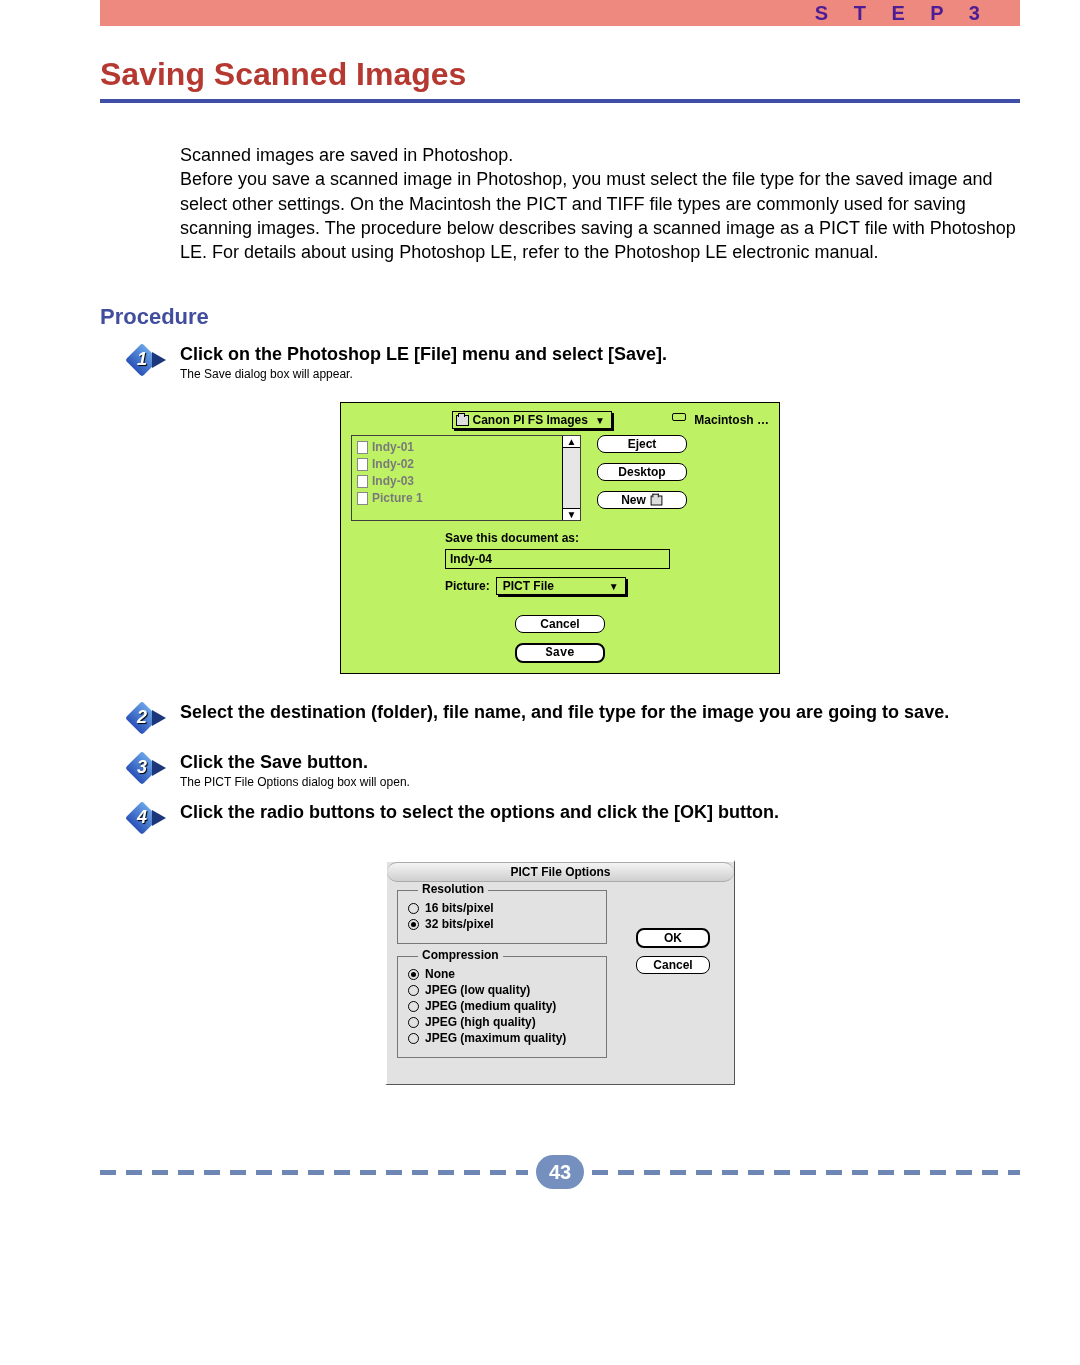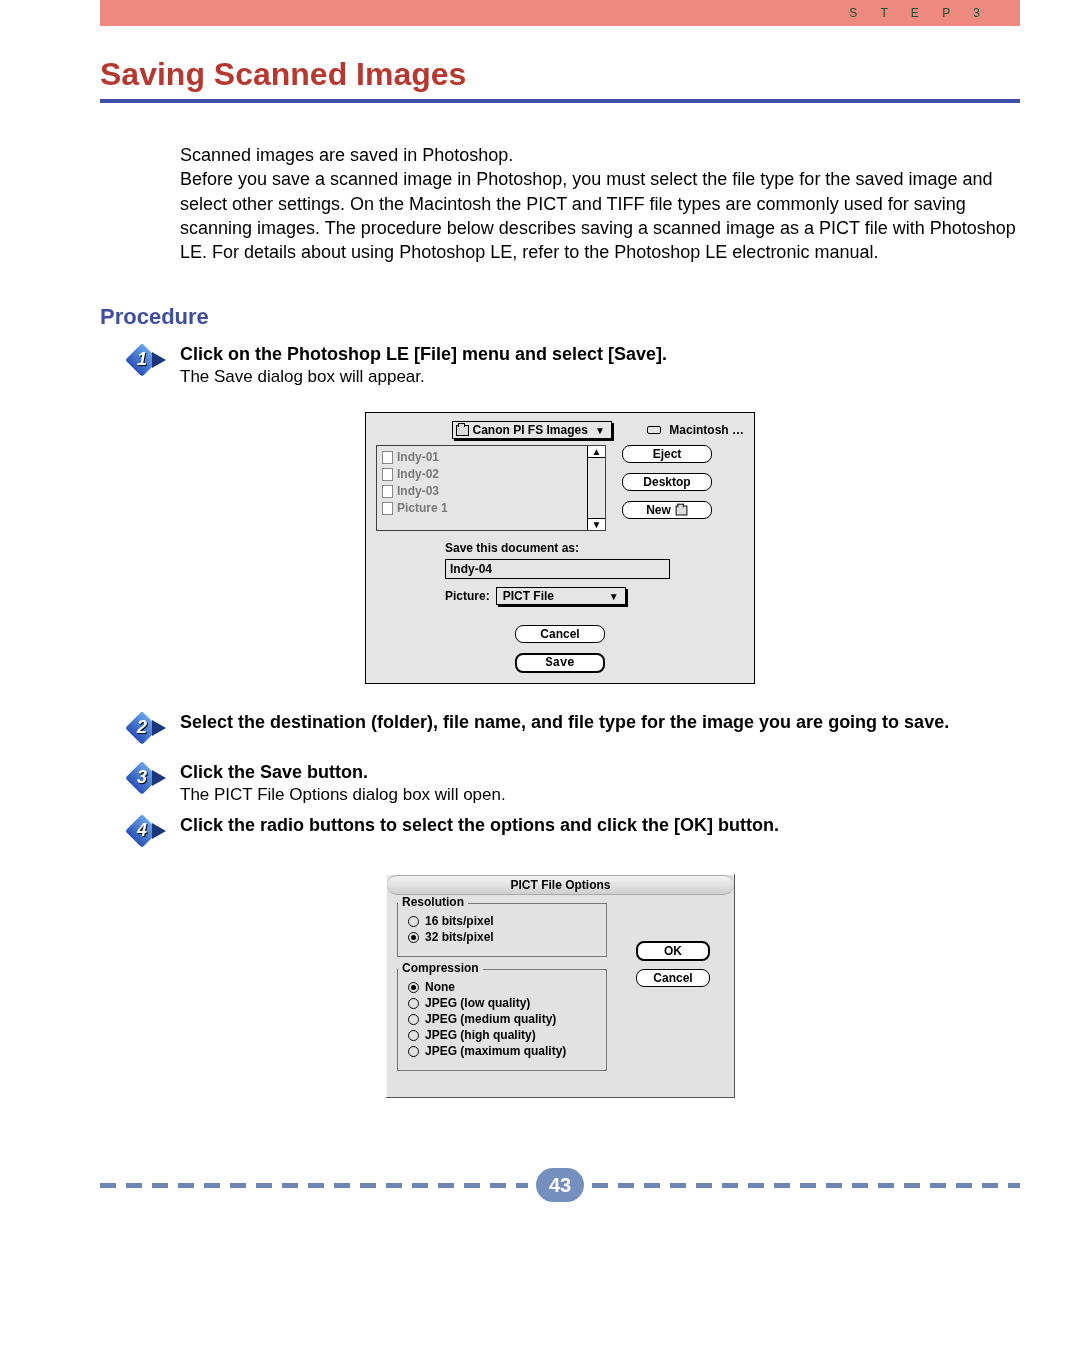--- a/index.html
+++ b/index.html
@@ -17,23 +17,23 @@
   
   .topbar {
     background: #ee8980;
     height: 26px;
     margin-bottom: 30px;
     display: flex;
     justify-content: flex-end;
     align-items: center;
     padding-right: 30px;
     letter-spacing: 10px;
-    font-weight: 400;
-    color: #14532d;
-    font-size: 12px;
+    font-weight: 700;
+    color: #4c1d95;
+    font-size: 20px;
   }
   .main-title {
     font-size: 32px;
     font-weight: 800;
     color: #b53931;
     margin: 0 0 6px 0;
   }
   .title-rule {
     height: 4px;
     background: #3f4fa8;
@@ -83,49 +83,49 @@
     border-left: 14px solid #1b367a;
     border-top: 8px solid transparent;
     border-bottom: 8px solid transparent;
   }
   .step-text { flex: 1; }
   .step-title {
     font-weight: 700;
     font-size: 18px;
   }
   .step-body {
-    font-size: 17px;
+    font-size: 12px;
     margin-top: 2px;
   }
 
   
   .dialog {
-    width: 390px;
-    margin: 25px auto 28px auto;
+    width: 440px;
+    margin: 18px auto 28px auto;
     border: 1px solid #000;
     padding: 8px 10px 10px 10px;
-    background: #e5e5e5;
+    background: #bef264;
     font-family: "Geneva","Helvetica",Arial,sans-serif;
     font-size: 13px;
   }
   .dlg-top {
     display: flex; justify-content: space-between; align-items: center;
   }
   .folder-drop {
     border: 1px solid #000;
     box-shadow: 2px 2px 0 #000;
     padding: 1px 6px 1px 3px;
     display: inline-flex; align-items: center; gap: 4px;
     font-weight: 700;
     font-size: 12px;
   }
   .tri-down { font-size: 10px; margin-left: 3px; }
   .drive-lbl {
     font-weight: 700; font-size: 12px;
-    display: inline-flex; align-items: center; gap: 8px;
+    display: inline-flex; gap: 8px;
   }
   .disk-icon {
     width: 14px; height: 8px; border: 1px solid #000; border-radius: 2px;
     display: inline-block;
   }
   .folder-icon {
     width: 13px; height: 11px; border: 1px solid #000; display:inline-block;
     position: relative; background: #ddd;
   }
   .folder-icon::before {
@@ -189,21 +189,21 @@
     border-bottom: 1px solid #aaa; border-top: 1px solid #aaa;
     background: linear-gradient(#f4f4f4,#cfcfcf);
     margin: -6px -10px 8px -10px; padding: 2px 0; border-radius: 10px;
   }
   .group-box {
     border: 1px solid #777; padding: 8px 10px 10px 10px; margin-bottom: 12px;
     position: relative;
     width: 210px;
   }
   .group-box .legend {
-    position:absolute; top:-9px; left:0; background:#e2e2e2;
+    position:absolute; top:-9px; left:20px; background:#e2e2e2;
     padding: 0 4px; font-weight:700;
   }
   .radio-row { display:flex; align-items:center; gap:6px; font-weight:700; margin:2px 0;}
   .radio {
     width:11px; height:11px; border:1px solid #000; border-radius:50%;
     display:inline-block; position:relative;
   }
   .radio.sel::after{
     content:""; position:absolute; left:2px; top:2px; width:5px; height:5px;
     background:#000; border-radius:50%;

